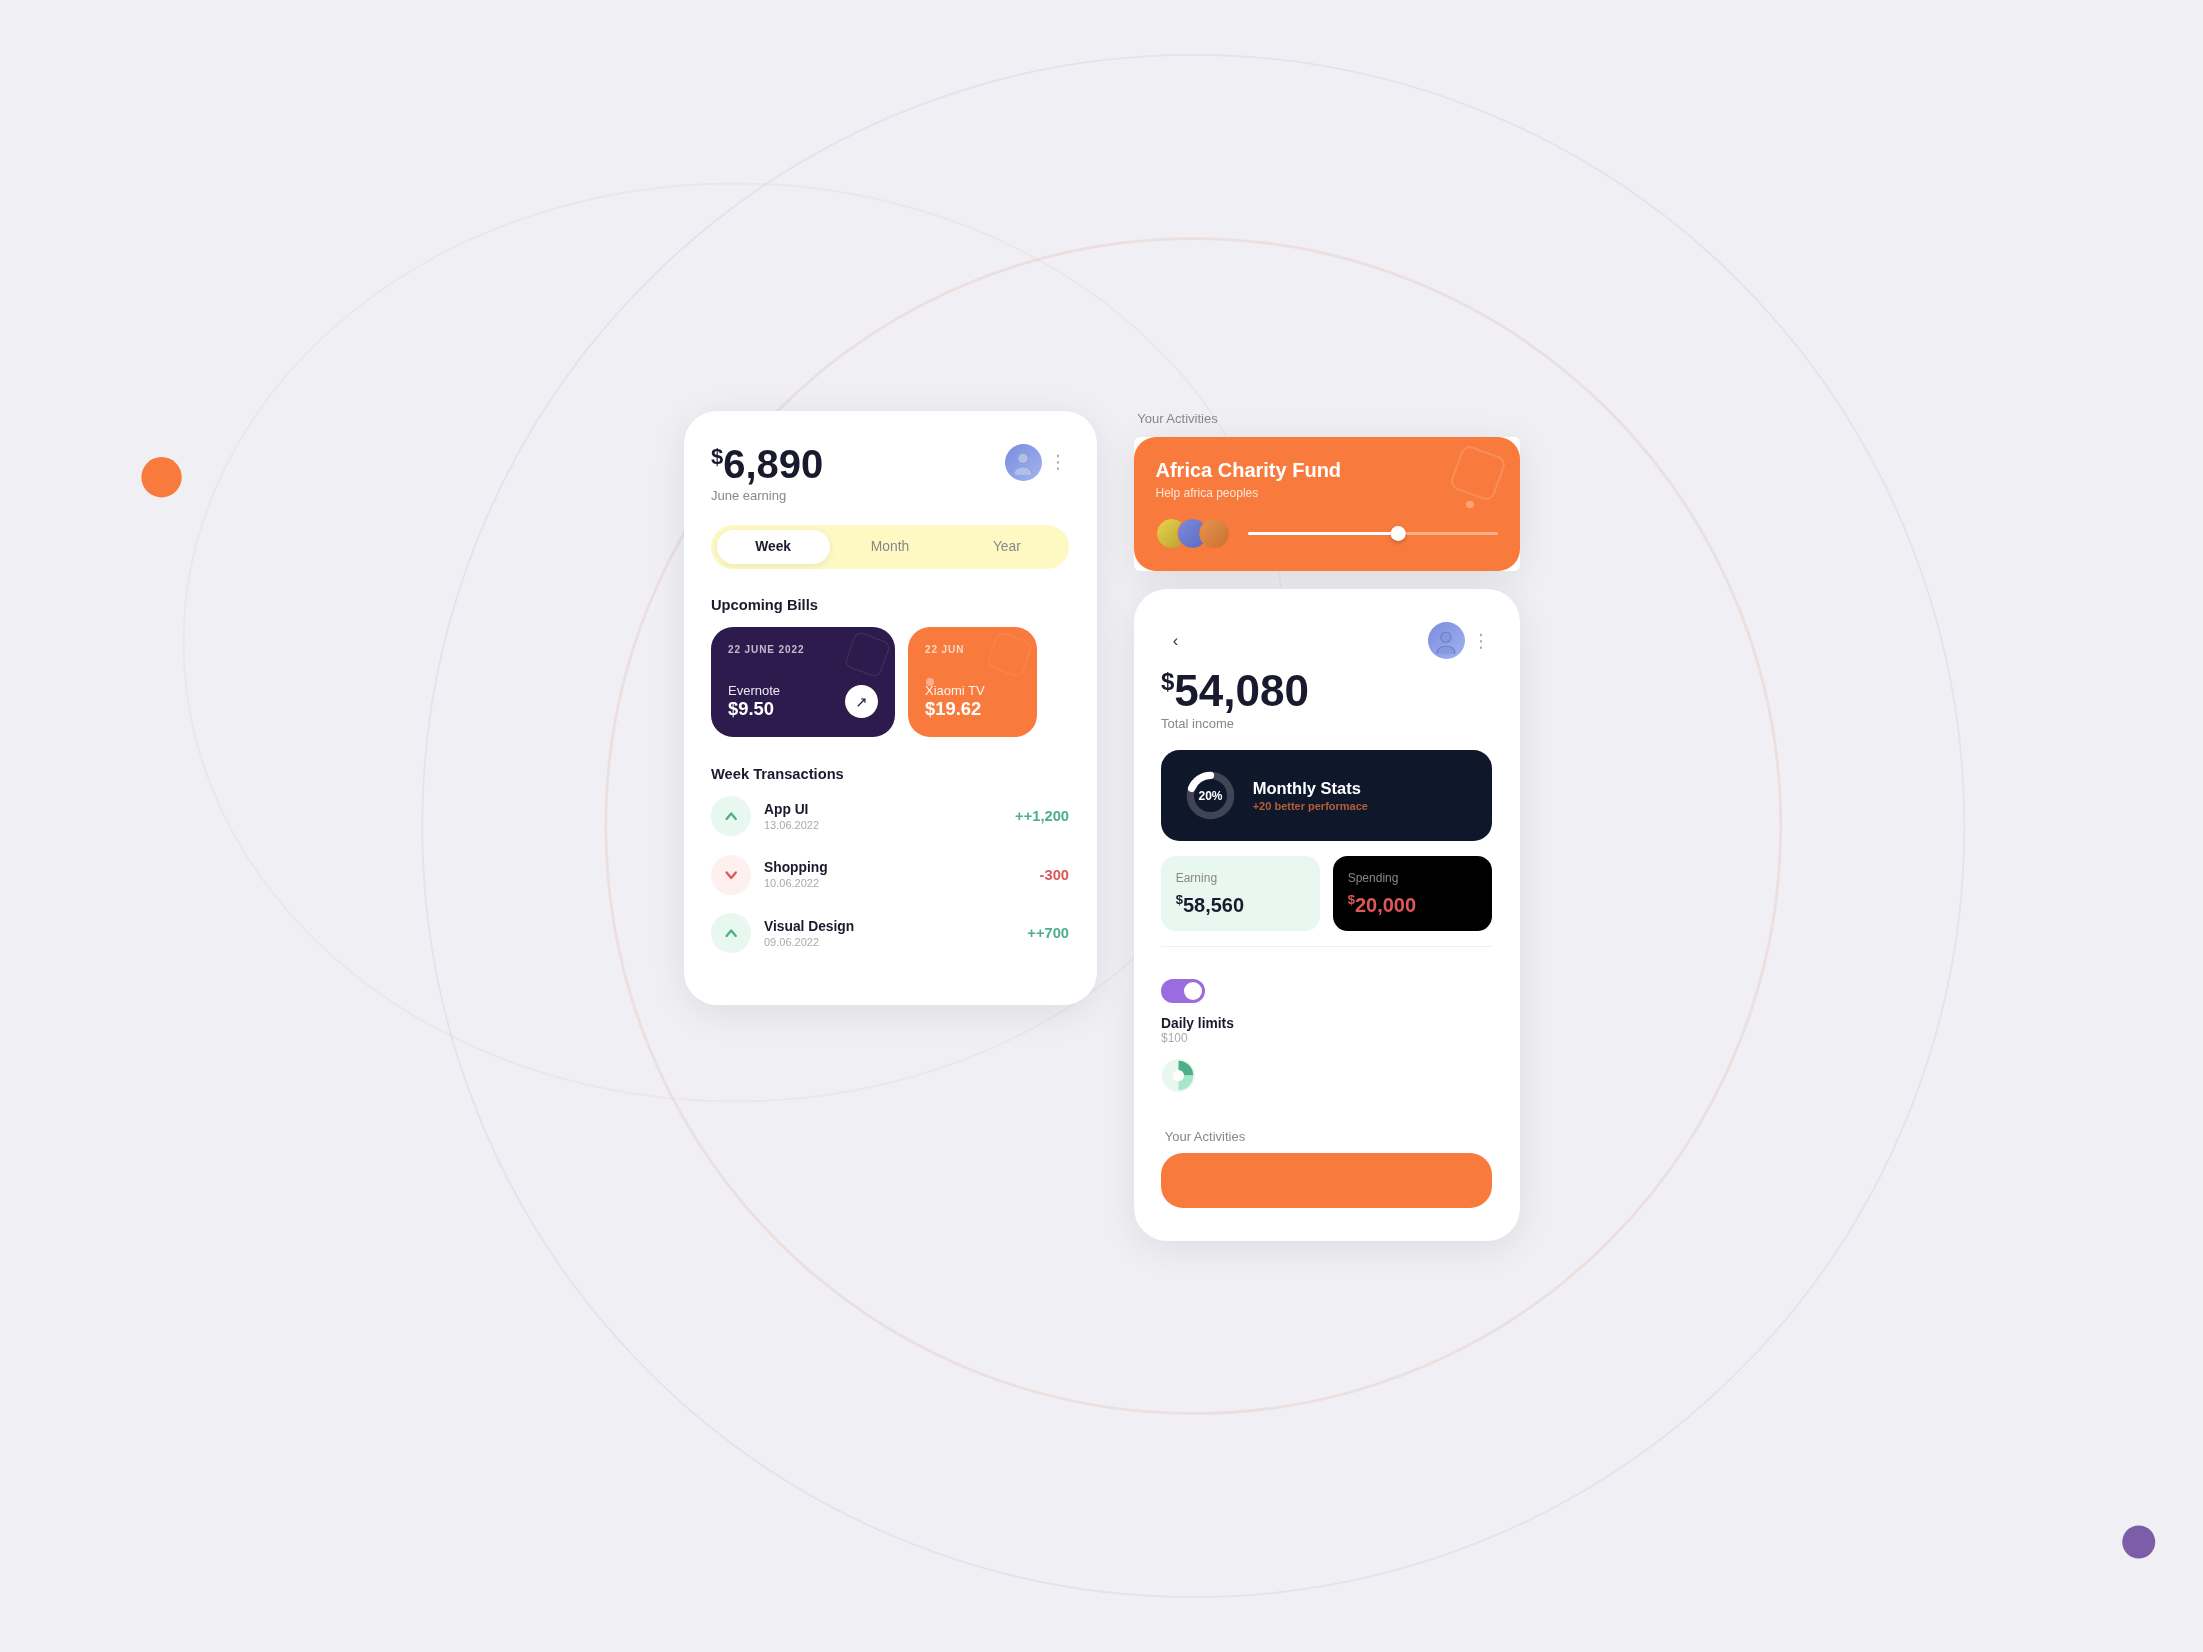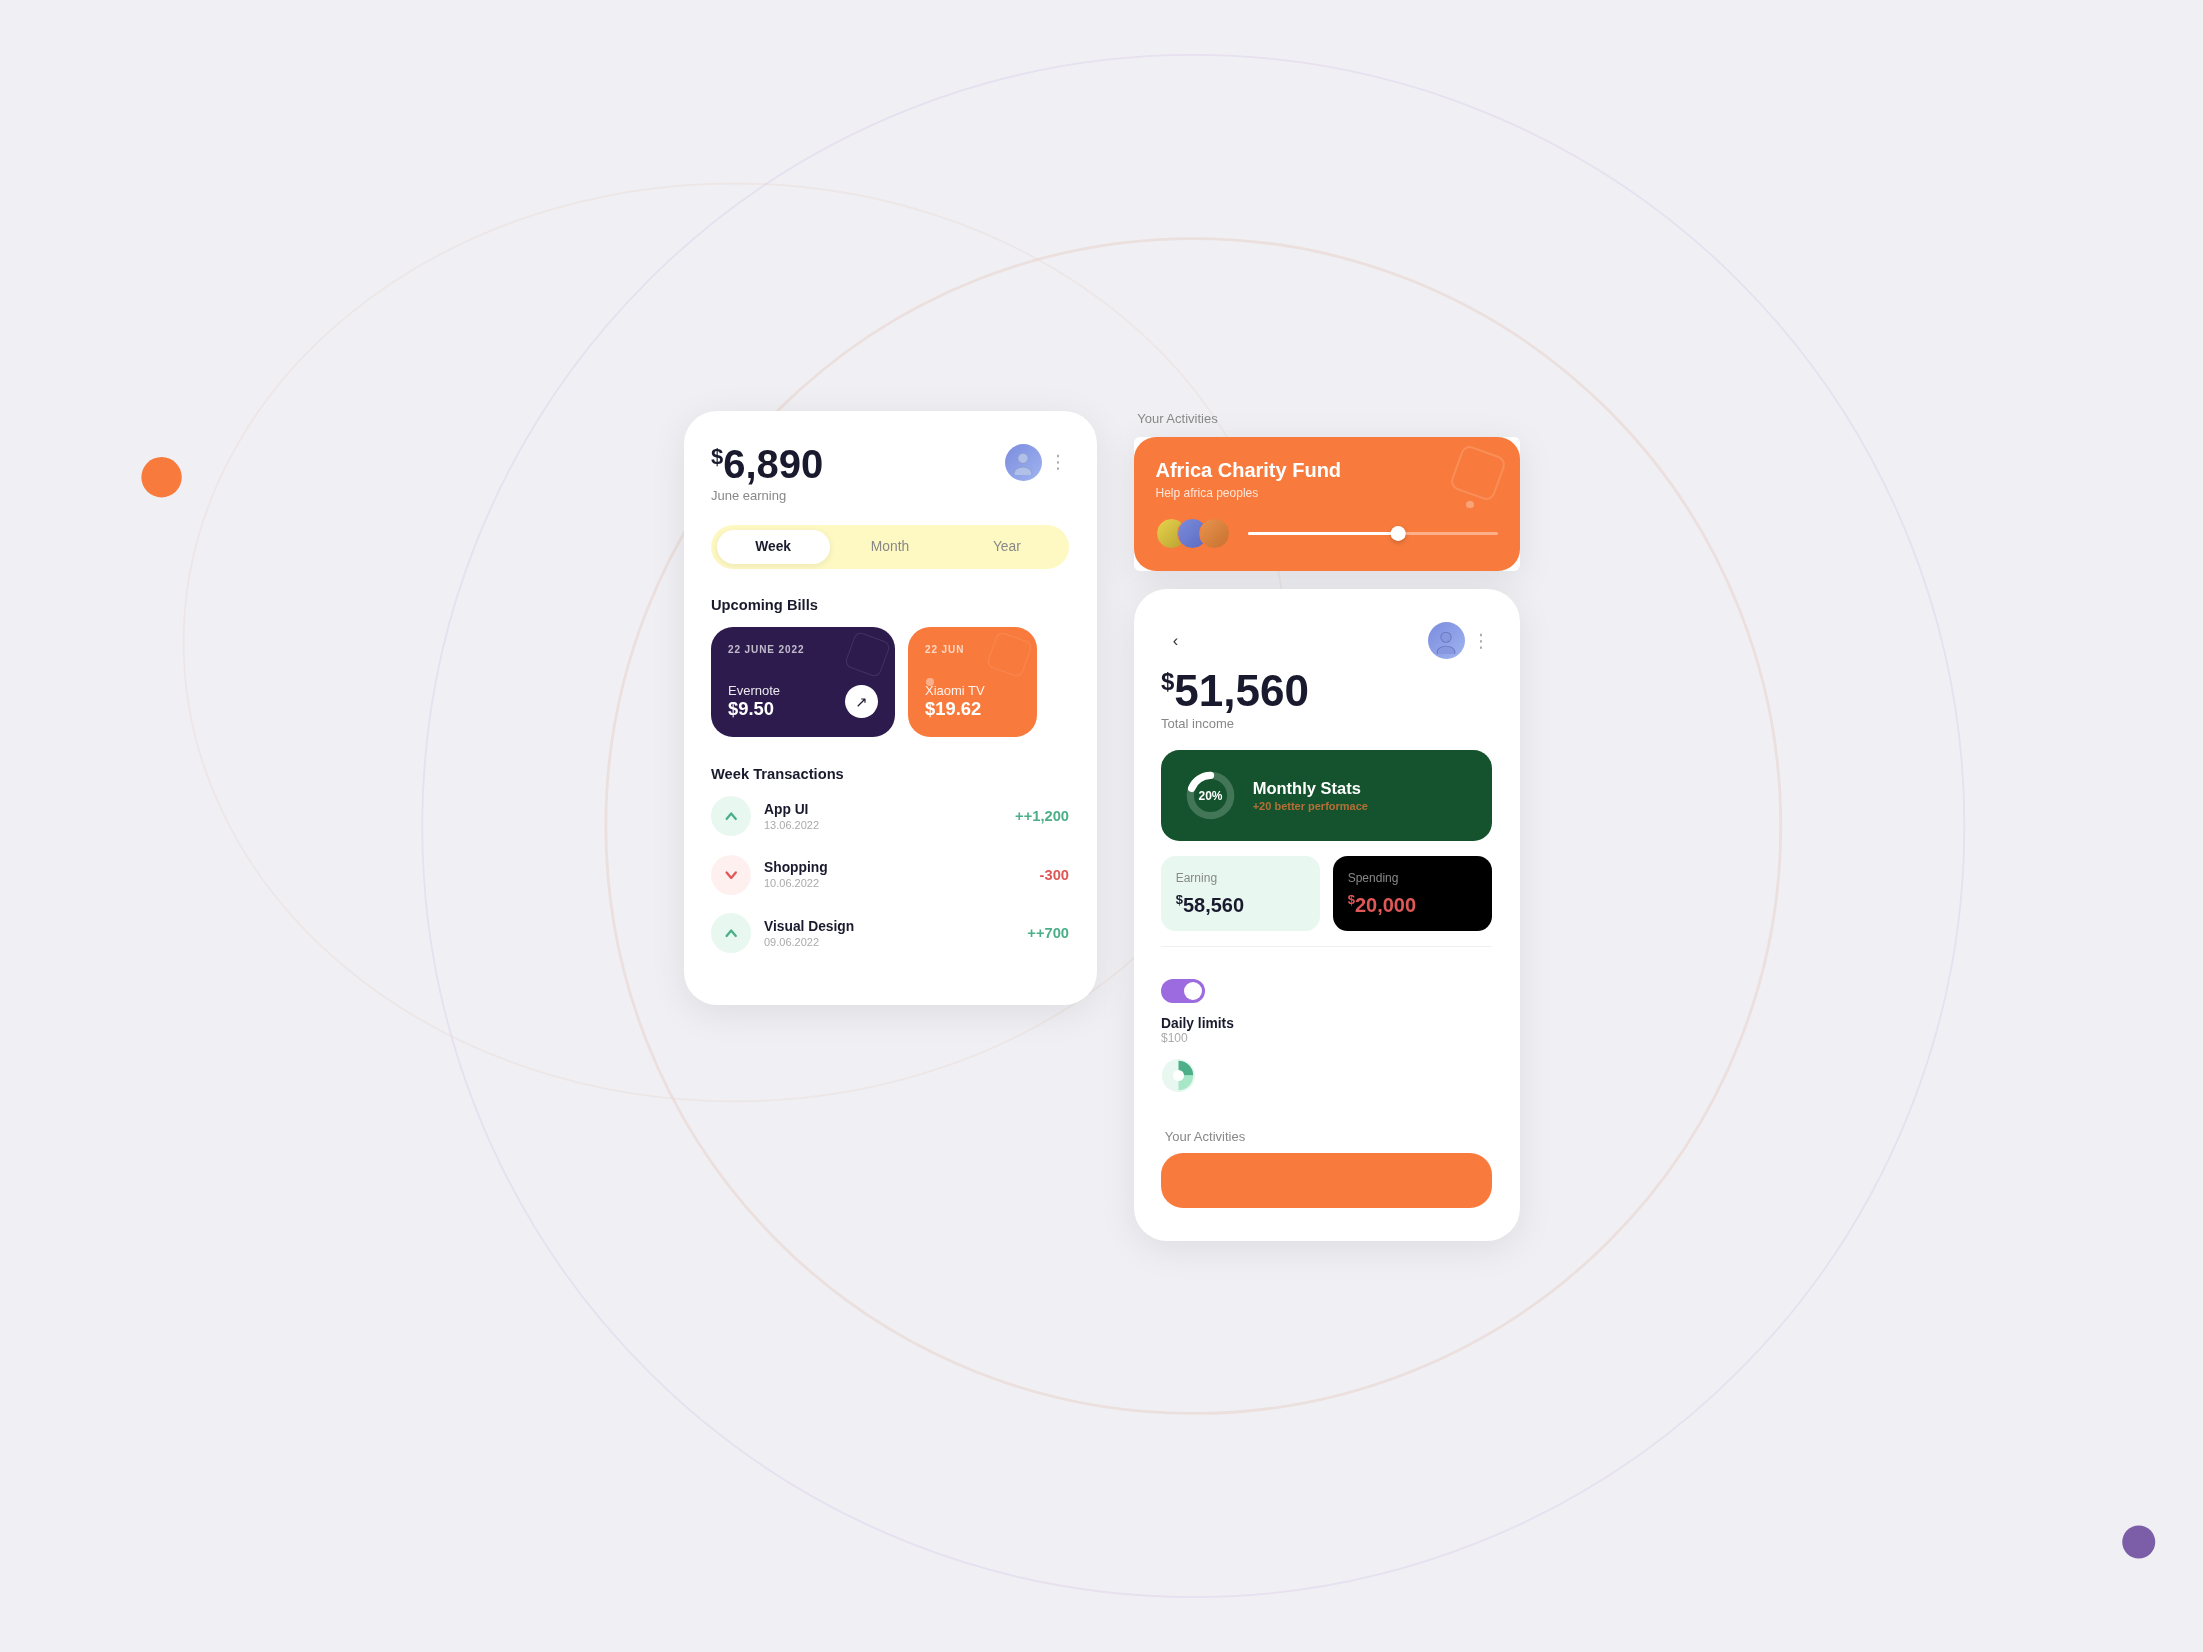--- a/index.html
+++ b/index.html
@@ -365,21 +365,21 @@
       line-height: 1;
       margin-bottom: 3.7px;
     }
     .total-label {
       font-size: 13px;
       color: #888;
       margin-bottom: 18.4px;
     }
     
     .monthly-stats {
-      background: #14532d;
+      background: #0f172a;
       border-radius: 18.4px;
       padding: 18.4px 22px;
       display: flex;
       align-items: center;
       gap: 14.7px;
       margin-bottom: 14.7px;
     }
     .donut-wrap {
       position: relative;
       width: 55px;
@@ -661,21 +661,21 @@
                 <circle cx="14" cy="10" r="5" fill="#8898e0"></circle>
                 <ellipse cx="14" cy="26" rx="9" ry="6" fill="#8898e0"></ellipse>
               </svg>
             </div>
           </div>
           <div class="more-dots">⋮</div>
         </div>
       </div>
 
       <div class="total-amount">
-        <sup style="font-size:24px;">$</sup><span>51,560</span>
+        <sup style="font-size:24px;">$</sup><span>54,080</span>
       </div>
       <div class="total-label">Total income</div>
 
       <div class="monthly-stats">
         <div class="donut-wrap">
           <svg viewBox="0 0 60 60">
             <circle cx="30" cy="30" r="22" fill="none" stroke="rgba(255,255,255,0.2)" stroke-width="8"></circle>
             <circle cx="30" cy="30" r="22" fill="none" stroke="#fff" stroke-width="8" stroke-dasharray="27.6 110.9" stroke-dashoffset="27.6" transform="rotate(-90 30 30)" stroke-linecap="round"></circle>
           </svg>
           <div class="donut-label">20%</div>

